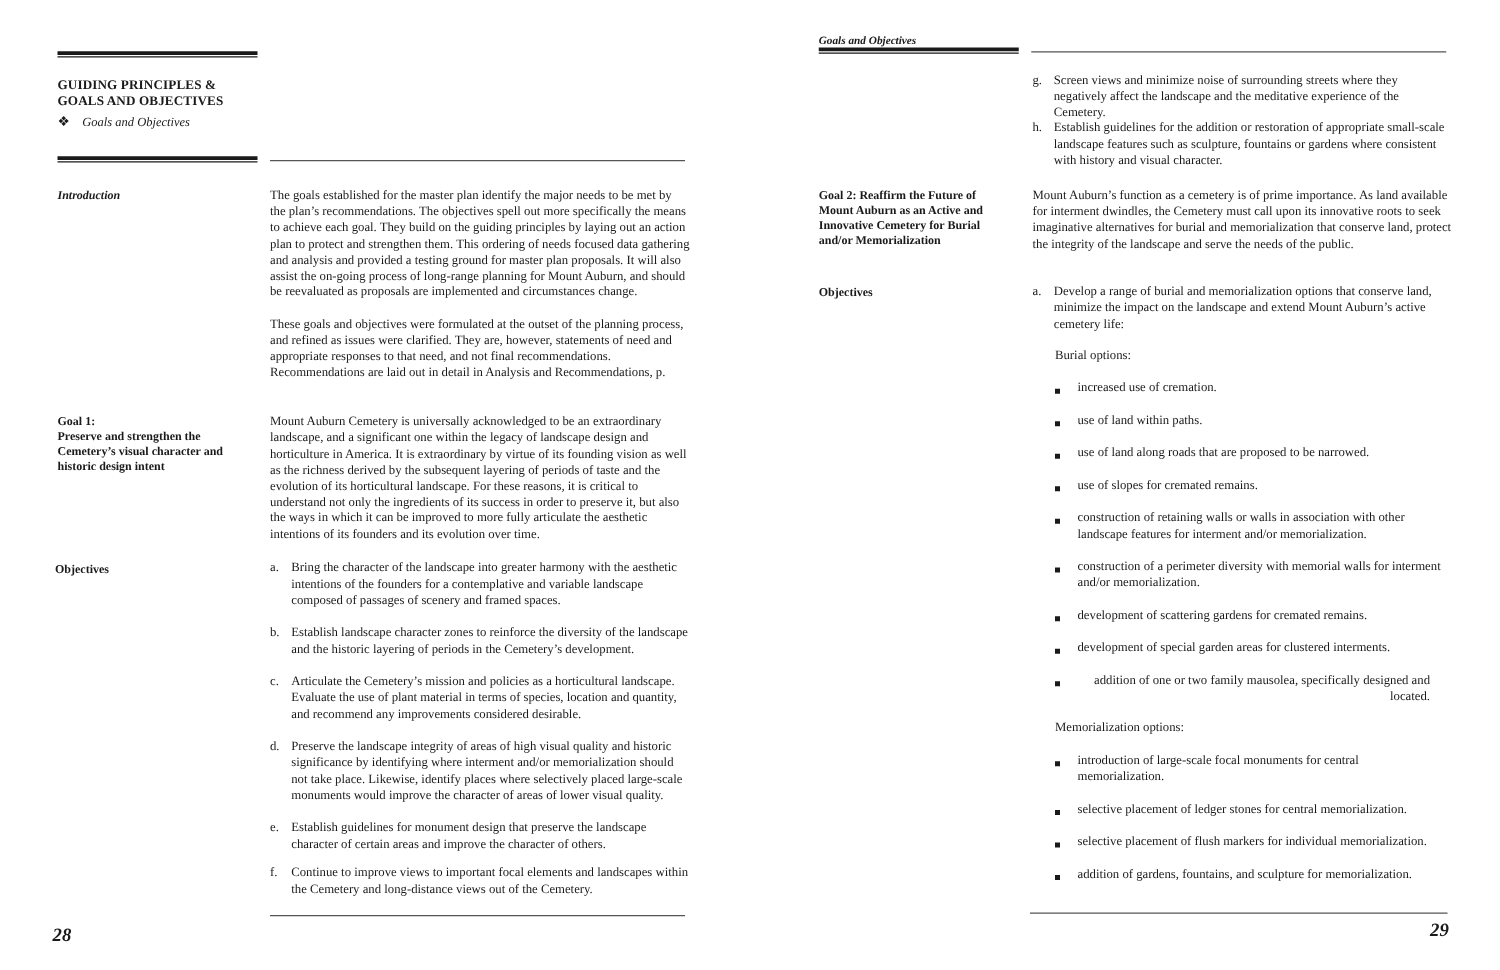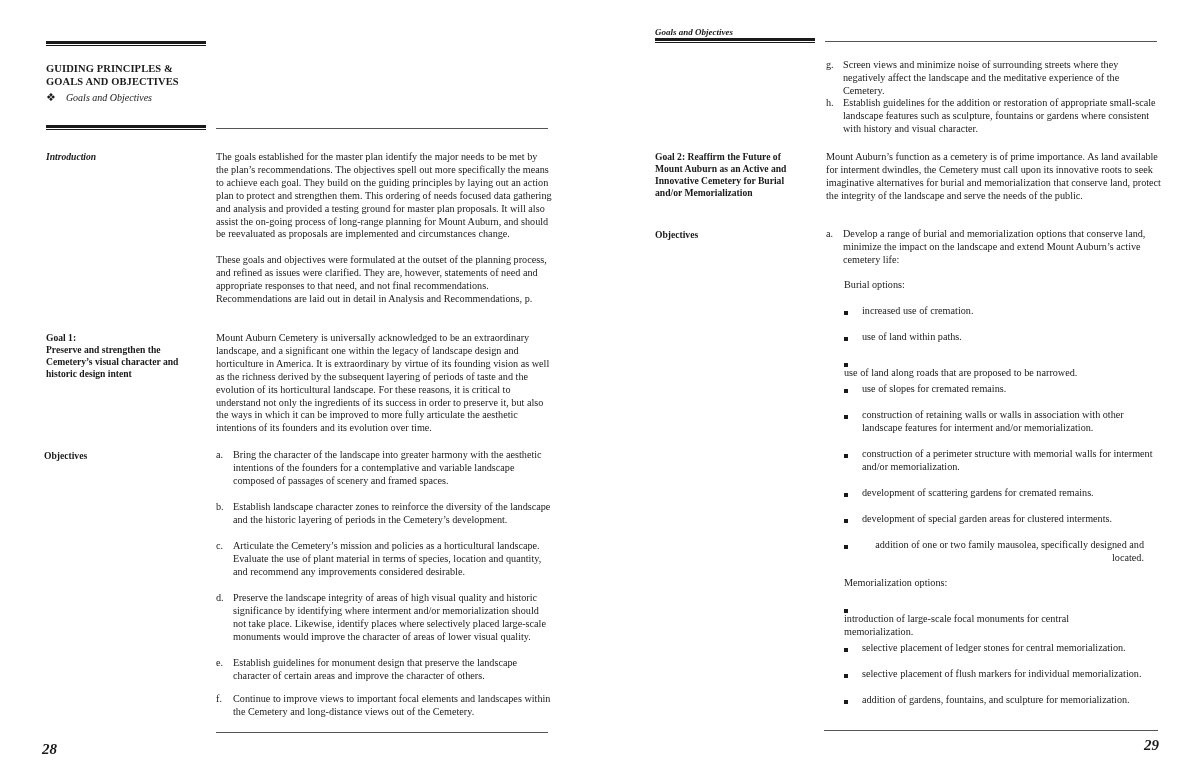--- a/index.html
+++ b/index.html
@@ -123,52 +123,52 @@
   <div class="plain" style="left:244px; top:279px;">Burial options:</div>
 
   <div class="bl" style="left:244px; top:305px; width:320px;">
       <span class="sq"></span>
       <span>increased use of cremation.</span>
     </div>
   <div class="bl" style="left:244px; top:331px; width:320px;">
       <span class="sq"></span>
       <span>use of land within paths.</span>
     </div>
-  <div class="bl" style="left:244px; top:357px; width:320px;flex-direction:column;">
+  <div class="bl" style="left:244px; top:357px; width:320px;">
       <span class="sq"></span>
       <span>use of land along roads that are proposed to be narrowed.</span>
     </div>
   <div class="bl" style="left:244px; top:383px; width:320px;">
       <span class="sq"></span>
       <span>use of slopes for cremated remains.</span>
     </div>
   <div class="bl" style="left:244px; top:409px; width:310px;">
       <span class="sq"></span>
       <span>construction of retaining walls or walls in association with other landscape features for interment and/or memorialization.</span>
     </div>
   <div class="bl" style="left:244px; top:448px; width:320px;">
       <span class="sq"></span>
-      <span>construction of a perimeter structure with memorial walls for interment and/or memorialization.</span>
+      <span>construction of a perimeter diversity with memorial walls for interment and/or memorialization.</span>
     </div>
   <div class="bl" style="left:244px; top:487px; width:320px;">
       <span class="sq"></span>
       <span>development of scattering gardens for cremated remains.</span>
     </div>
   <div class="bl" style="left:244px; top:513px; width:320px;">
       <span class="sq"></span>
       <span>development of special garden areas for clustered interments.</span>
     </div>
   <div class="bl" style="left:244px; top:539px; width:300px;text-align:right;">
       <span class="sq"></span>
       <span>addition of one or two family mausolea, specifically designed and located.</span>
     </div>
 
   <div class="plain" style="left:244px; top:577px;">Memorialization options:</div>
 
-  <div class="bl" style="left:244px; top:603px; width:290px;flex-direction:column;">
+  <div class="bl" style="left:244px; top:603px; width:290px;">
       <span class="sq"></span>
       <span>introduction of large-scale focal monuments for central memorialization.</span>
     </div>
   <div class="bl" style="left:244px; top:642px; width:330px;">
       <span class="sq"></span>
       <span>selective placement of ledger stones for central memorialization.</span>
     </div>
   <div class="bl" style="left:244px; top:668px; width:330px;">
       <span class="sq"></span>
       <span>selective placement of flush markers for individual memorialization.</span>

